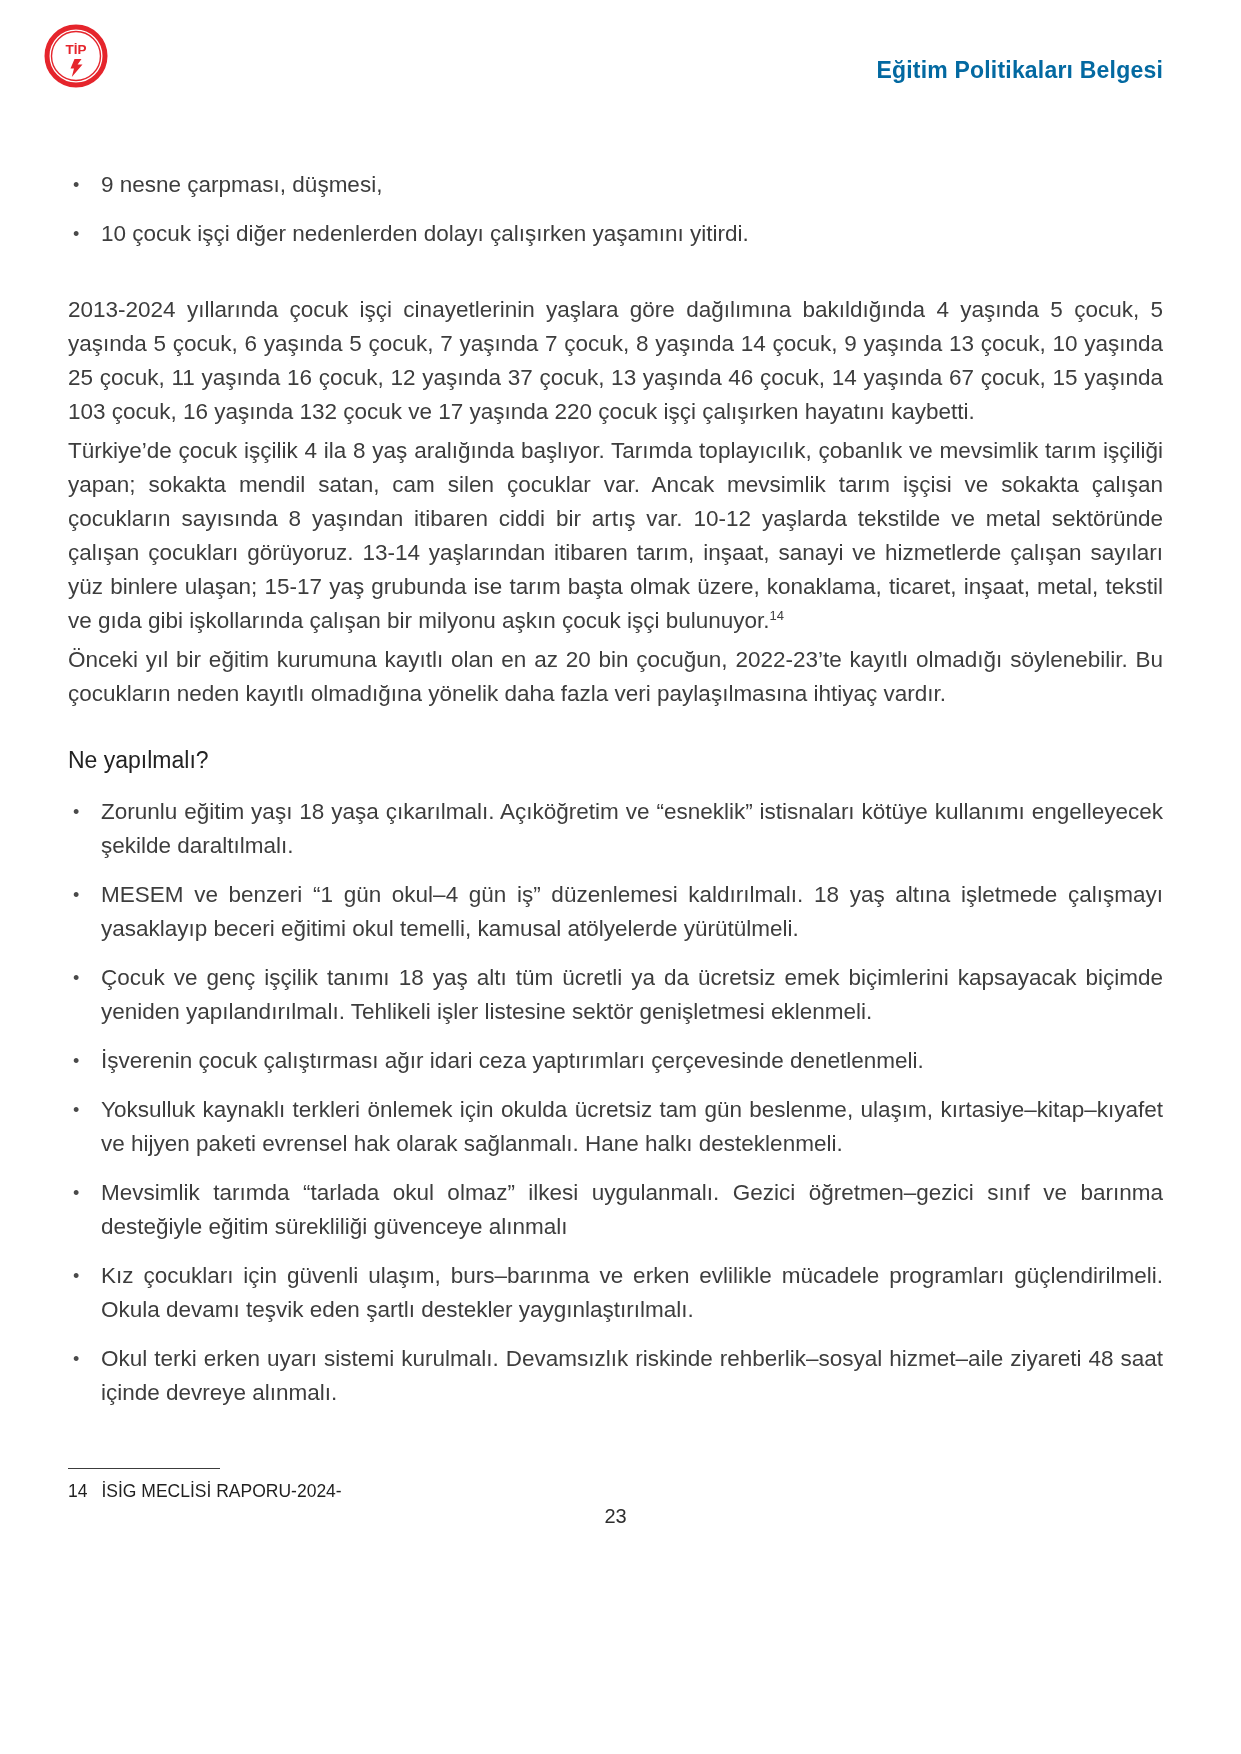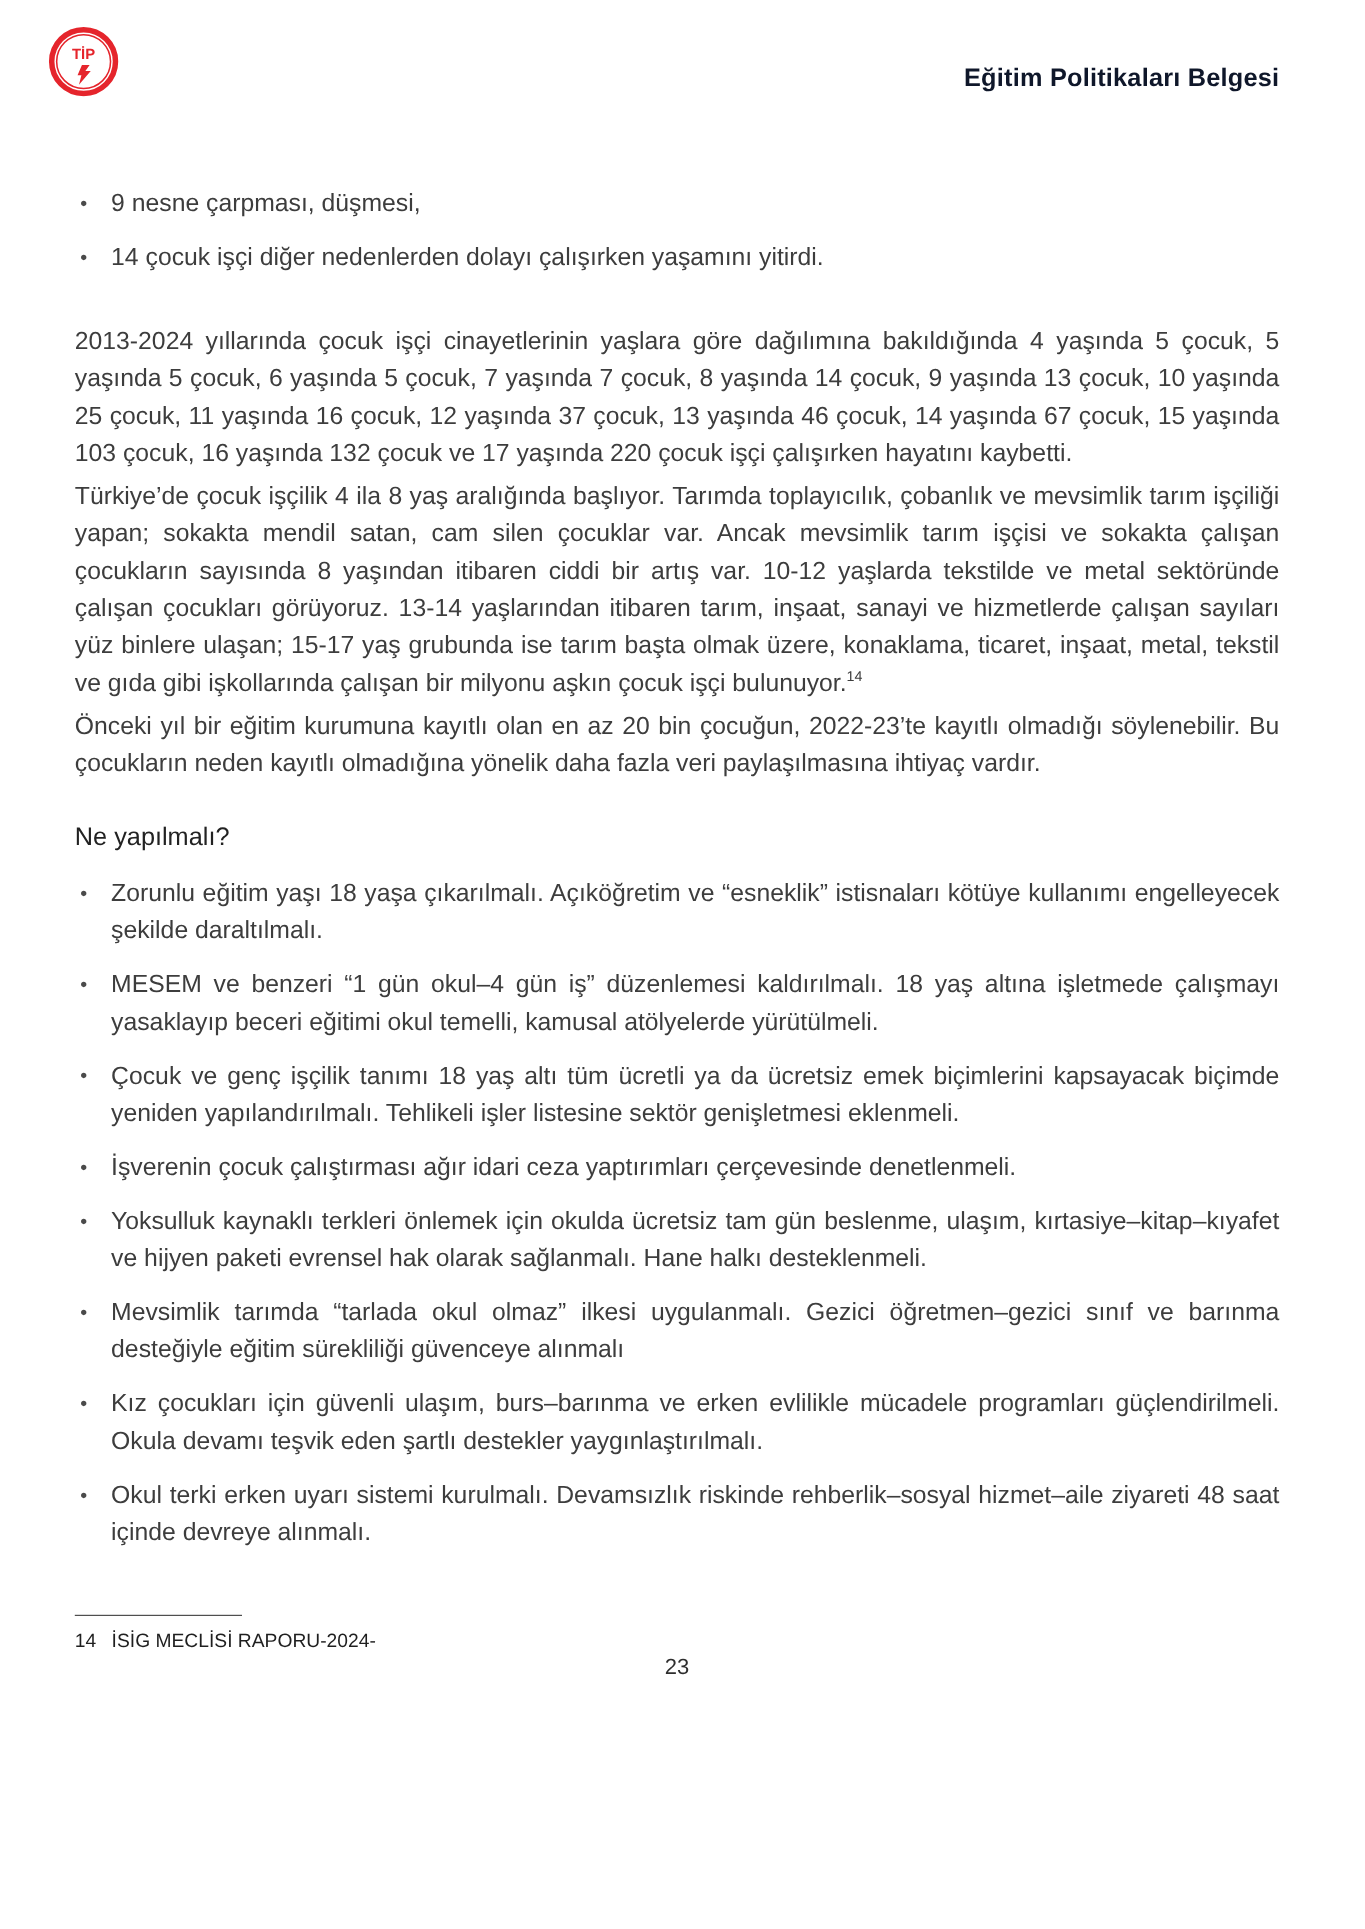--- a/index.html
+++ b/index.html
@@ -15,21 +15,21 @@
     overflow:hidden;
     gap:40px;
   }
   
   .header {
     display:flex; justify-content:space-between; align-items:flex-end;
     padding:24px 78px 0 44px;
   }
   .logo { width:64px; height:64px; flex:0 0 auto; }
   .doc-title {
-    font-size:23px; font-weight:700; color:#0f172a;
+    font-size:23px; font-weight:700; color:#0369a1;
     letter-spacing:0.2px; padding-bottom:4px;
   }
   
   .content {
     padding:40px 78px 0 68px;
     font-size:22.5px; line-height:34px;
     text-align:justify;
     hyphens:auto; -webkit-hyphens:auto;
   }
   .bullet-list { list-style:none; }
@@ -82,21 +82,21 @@
 
   <div class="content">
 
     <ul class="bullet-list intro-list">
       <li>
         <span class="dot">•</span>
         <span class="li-text">9 nesne çarpması, düşmesi,</span>
       </li>
       <li>
         <span class="dot">•</span>
-        <span class="li-text">14 çocuk işçi diğer nedenlerden dolayı çalışırken yaşamını yitirdi.</span>
+        <span class="li-text">10 çocuk işçi diğer nedenlerden dolayı çalışırken yaşamını yitirdi.</span>
       </li>
     </ul>
 
     <p class="para">2013-2024 yıllarında çocuk işçi cinayetlerinin yaşlara göre dağılımına bakıldığında 4 yaşında 5 çocuk, 5 yaşında 5 çocuk, 6 yaşında 5 çocuk, 7 yaşında 7 çocuk, 8 yaşında 14 çocuk, 9 yaşında 13 çocuk, 10 yaşında 25 çocuk, 11 yaşında 16 çocuk, 12 yaşında 37 çocuk, 13 yaşında 46 çocuk, 14 yaşında 67 çocuk, 15 yaşında 103 çocuk, 16 yaşında 132 çocuk ve 17 yaşında 220 çocuk işçi çalışırken hayatını kaybetti.</p>
 
     <p class="para"><span>Türkiye’de çocuk işçilik 4 ila 8 yaş aralığında başlıyor. Tarımda toplayıcılık, çobanlık ve mevsimlik tarım işçiliği yapan; sokakta mendil satan, cam silen çocuklar var. Ancak mevsimlik tarım işçisi ve sokakta çalışan çocukların sayısında 8 yaşından itibaren ciddi bir artış var. 10-12 yaşlarda tekstilde ve metal sektöründe çalışan çocukları görüyoruz. 13-14 yaşlarından itibaren tarım, inşaat, sanayi ve hizmetlerde çalışan sayıları yüz binlere ulaşan; 15-17 yaş grubunda ise tarım başta olmak üzere, konaklama, ticaret, inşaat, metal, tekstil ve gıda gibi işkollarında çalışan bir milyonu aşkın çocuk işçi bulunuyor.</span><sup class="fn-ref">14</sup></p>
 
     <p class="para">Önceki yıl bir eğitim kurumuna kayıtlı olan en az 20 bin çocuğun, 2022-23’te kayıtlı olmadığı söylenebilir. Bu çocukların neden kayıtlı olmadığına yönelik daha fazla veri paylaşılmasına ihtiyaç vardır.</p>
 
     <h2 class="section-heading">Ne yapılmalı?</h2>

